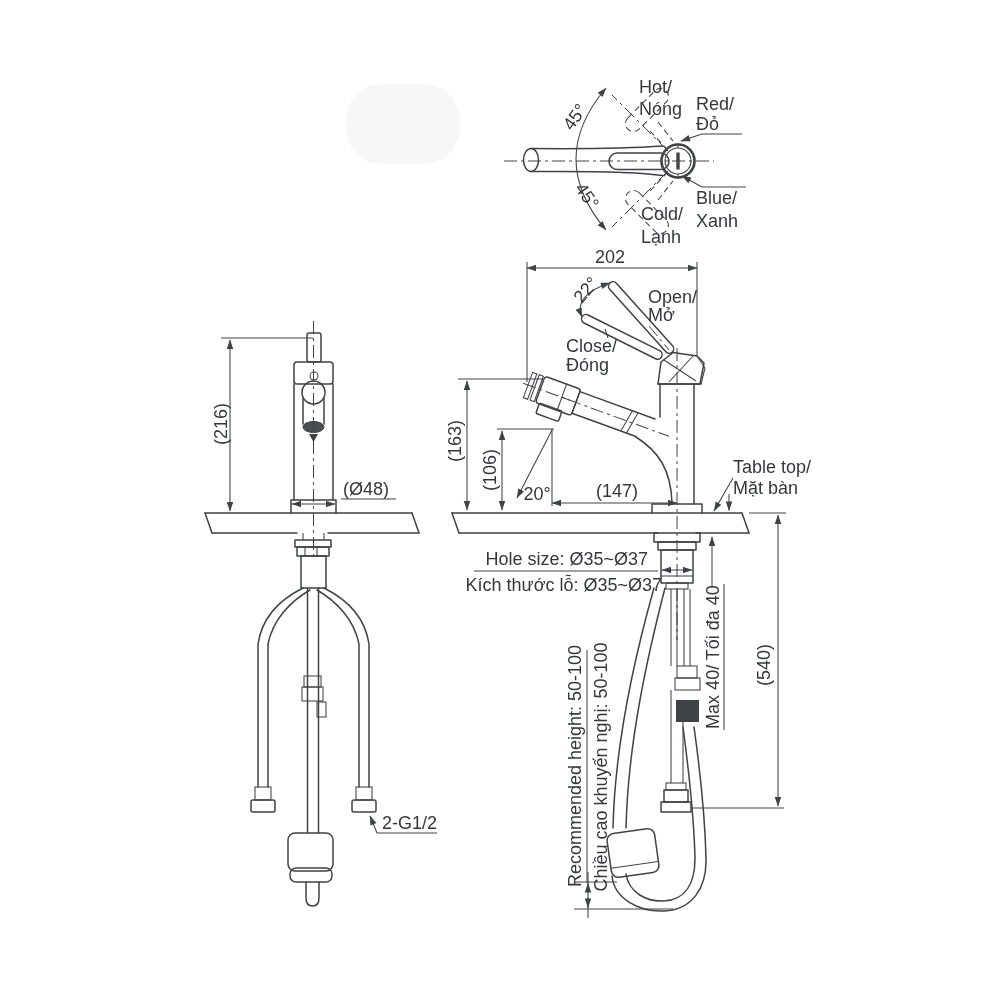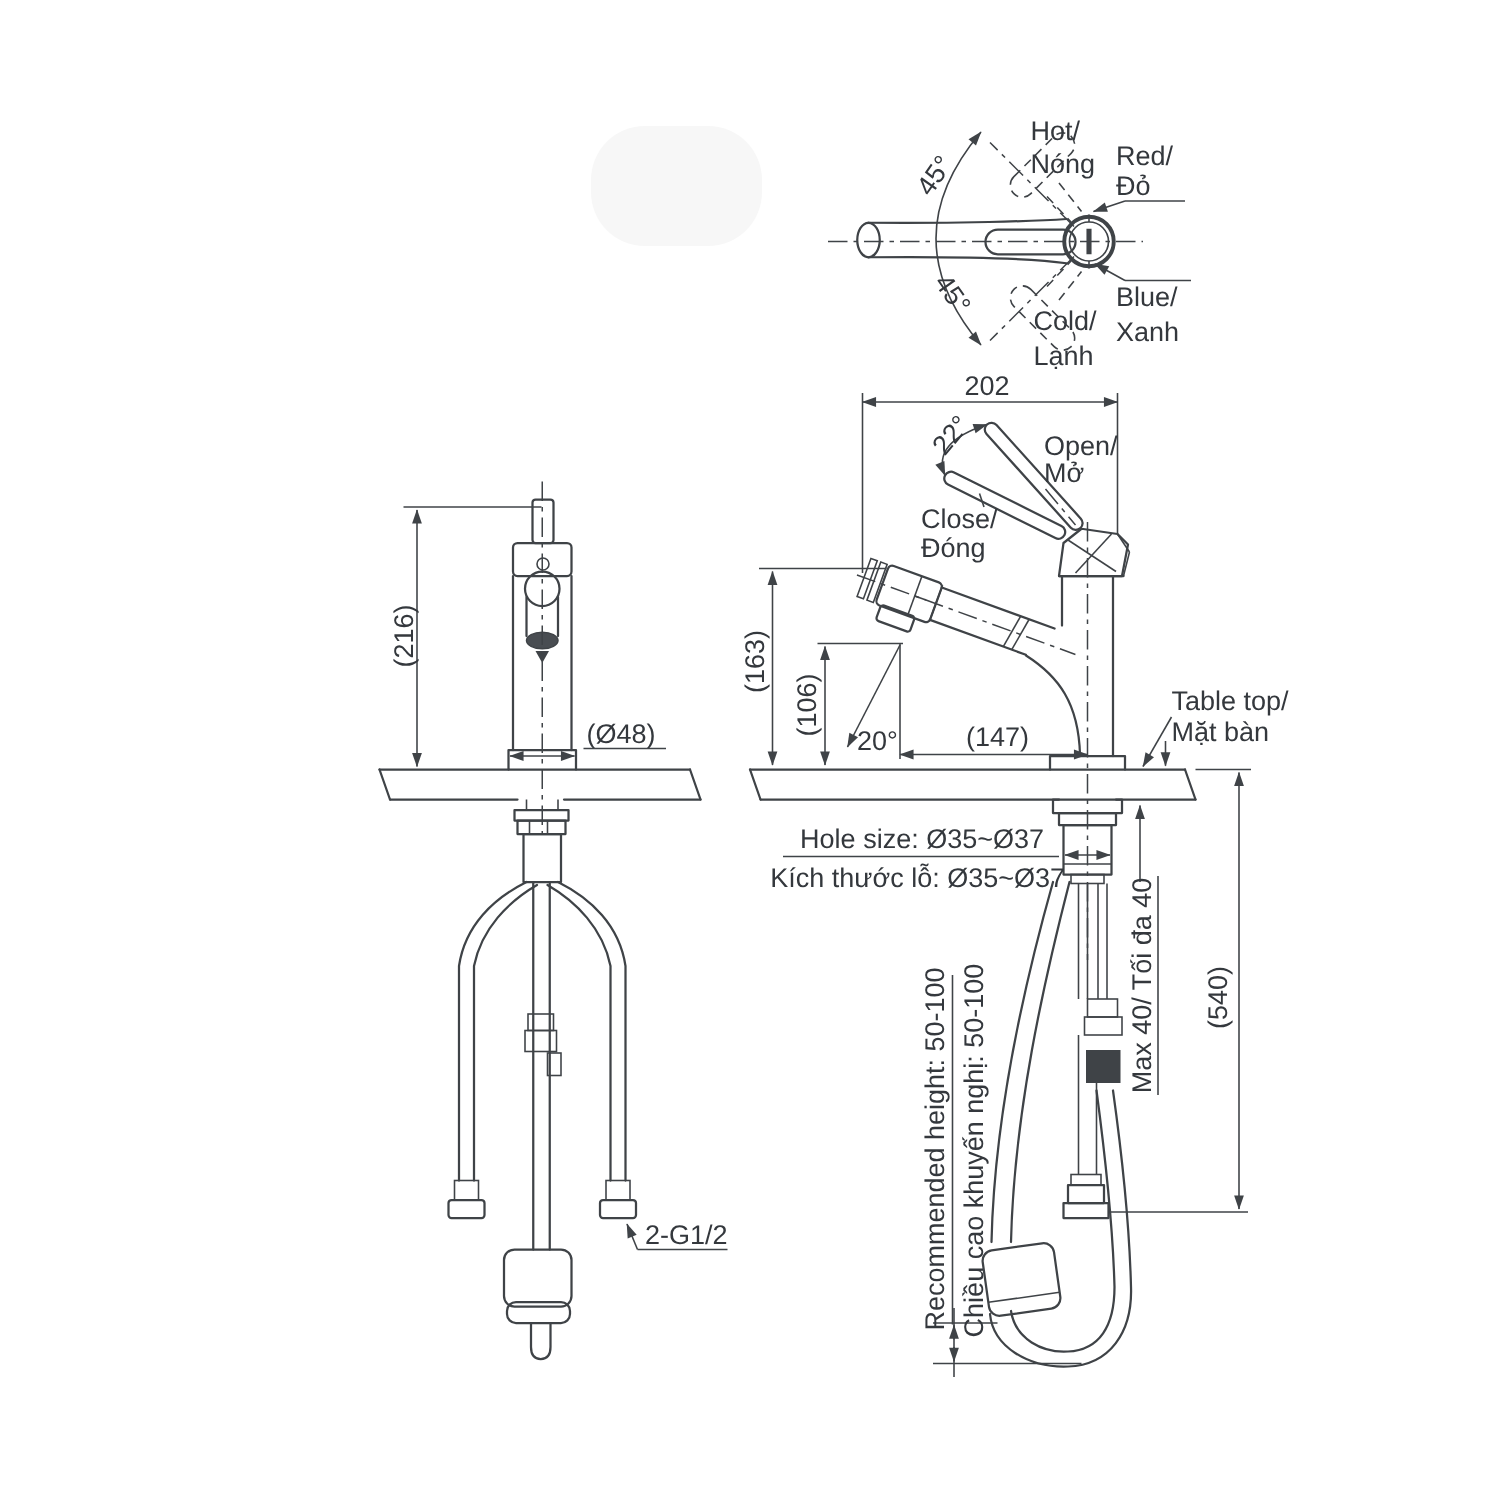--- a/index.html
+++ b/index.html
@@ -1,16 +1,16 @@
 <!DOCTYPE html>
 <html><head>
 <meta charset="utf-8">
 <style>
   html,body{margin:0;padding:0;background:#ffffff;}
-  .stage{position:relative;width:872px;height:1000px;background:#fff;overflow:hidden;padding-left:48px;}
+  .stage{position:relative;width:872px;height:1000px;background:#fff;overflow:hidden;}
   svg{display:block;}
   .ln{fill:none;stroke:#3f4347;stroke-width:1.5;stroke-linecap:round;stroke-linejoin:round;}
   .tn{fill:none;stroke:#3f4347;stroke-width:1.05;stroke-linecap:butt;stroke-linejoin:miter;}
   .cl{fill:none;stroke:#3f4347;stroke-width:1;stroke-dasharray:13 4 3 4;}
   .dsh{fill:none;stroke:#3f4347;stroke-width:1.05;stroke-dasharray:6 4;}
   .fil{fill:#3f4347;stroke:none;}
   text{font-family:"Liberation Sans","DejaVu Sans",sans-serif;font-size:18px;fill:#34383d;}
   .mid{text-anchor:middle;}
   .end{text-anchor:end;}
 </style>

